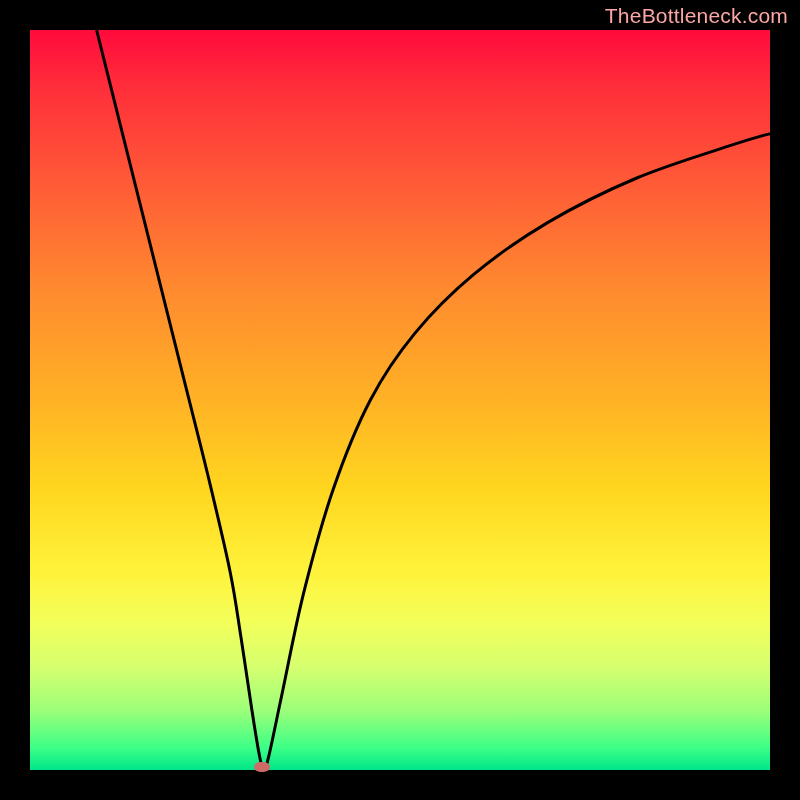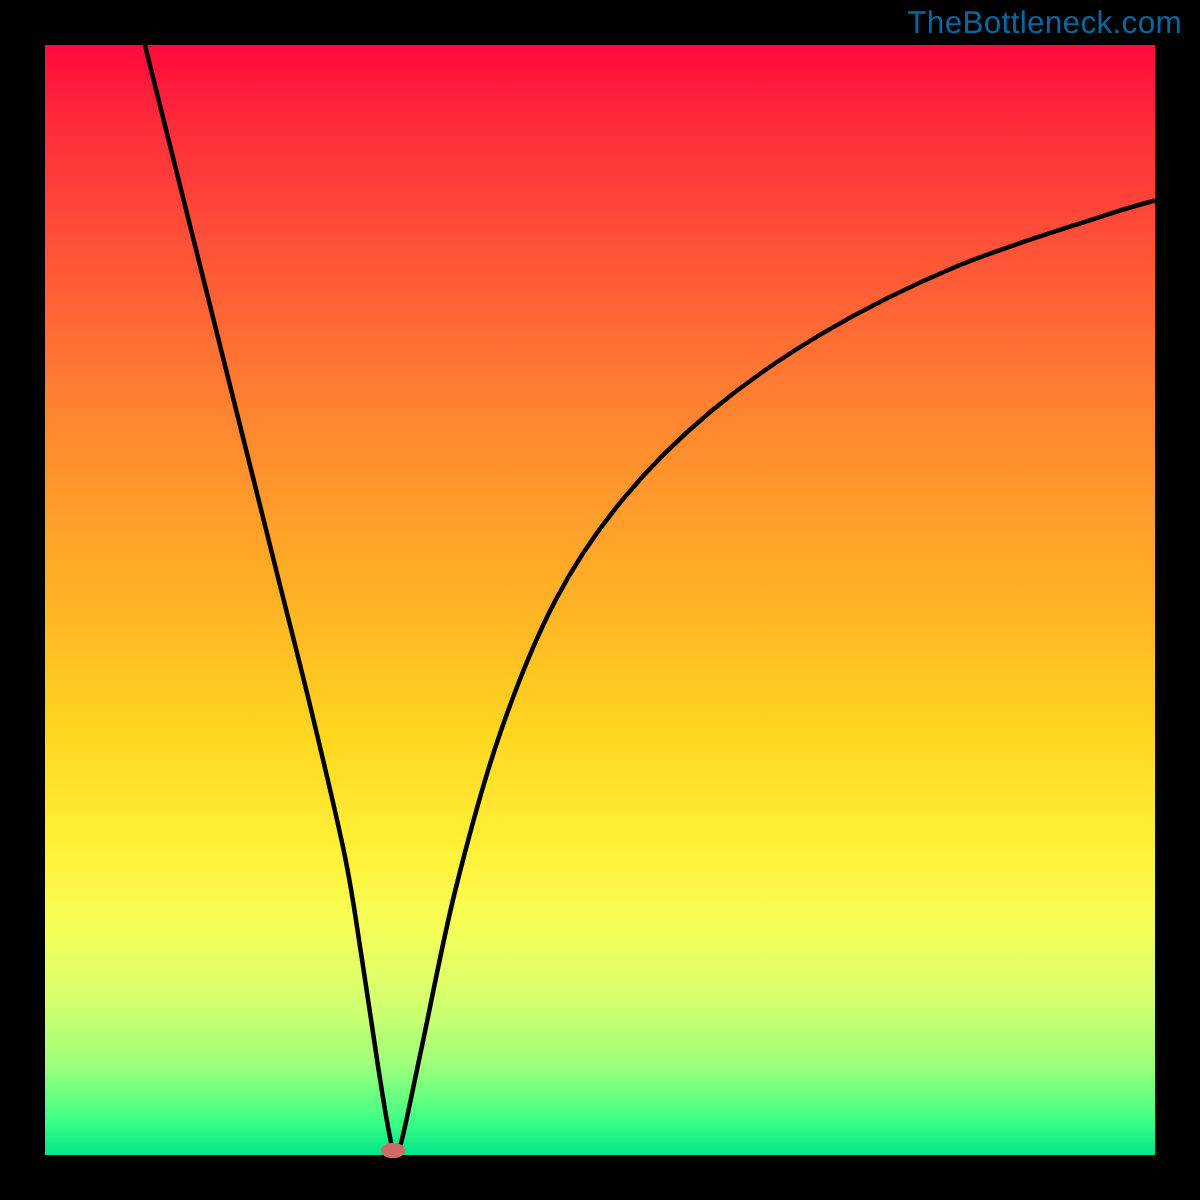--- a/index.html
+++ b/index.html
@@ -39,21 +39,21 @@
       #d6ff6e 86%,
       #9cff7a 92%,
       #3cff86 97%,
       #00e589 100%
     );
   }
   .watermark {
     position: absolute;
     top: 4px;
     right: 12px;
-    color: #0369a1;
+    color: #fca5a5;
     font-size: 21px;
     letter-spacing: 0.2px;
     user-select: none;
   }
   svg.curve {
     position: absolute;
     top: 0;
     left: 0;
     width: 740px;
     height: 740px;

